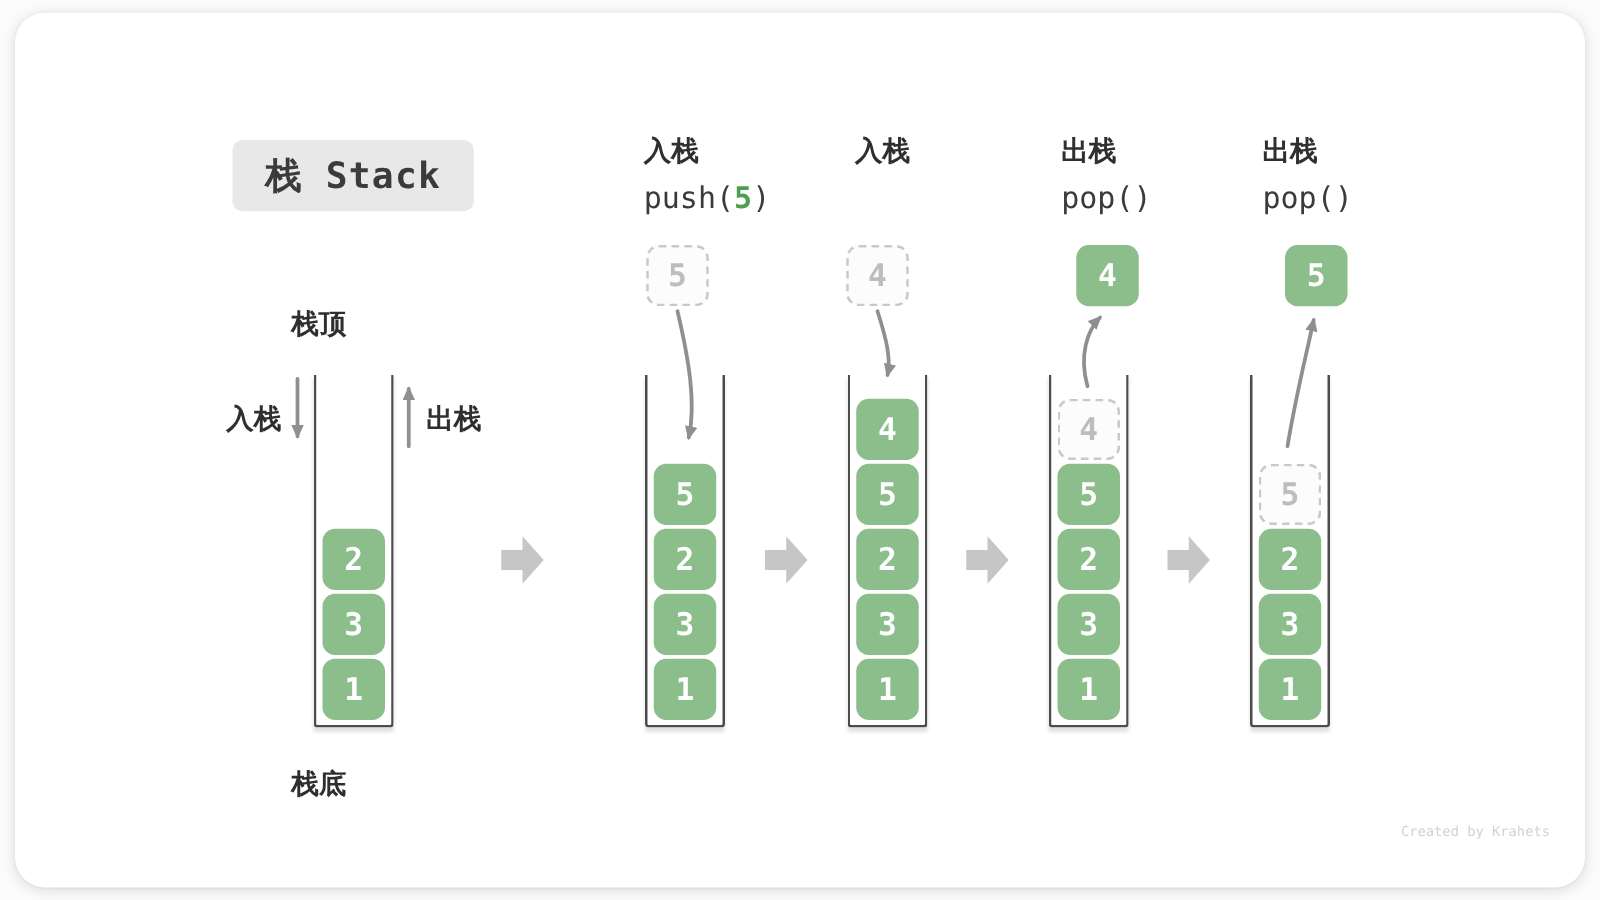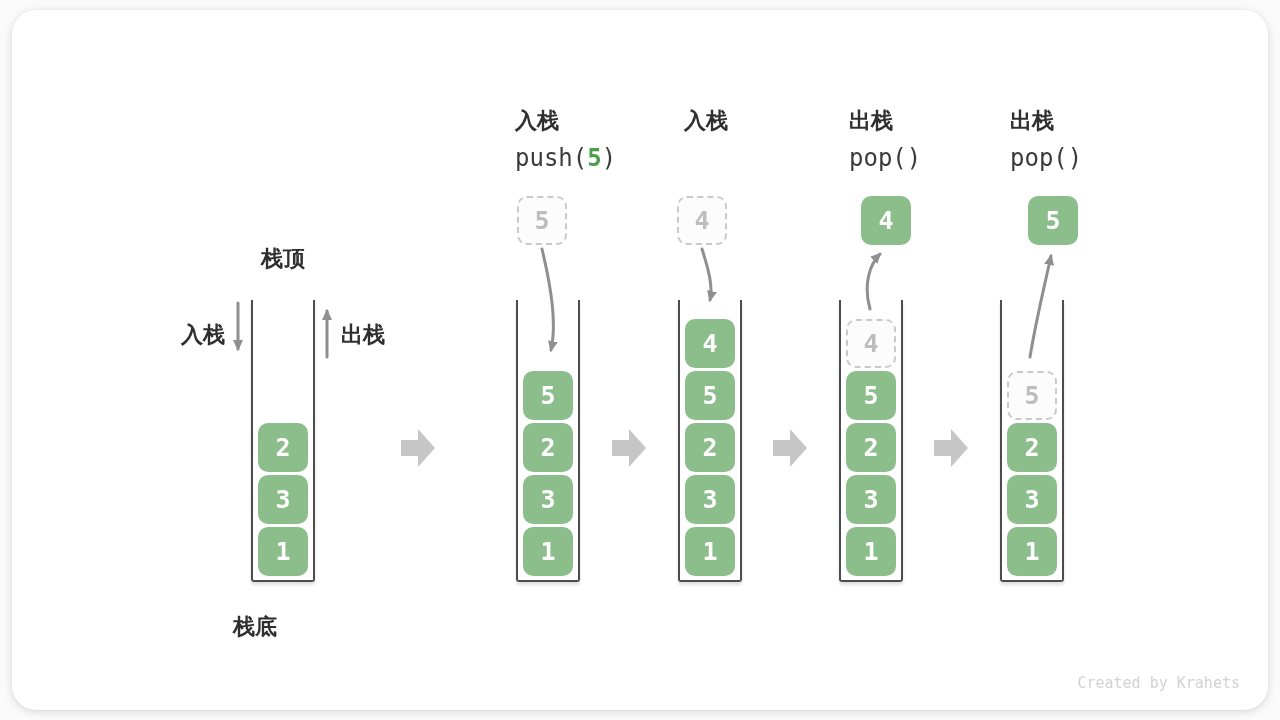--- a/index.html
+++ b/index.html
@@ -62,33 +62,36 @@
     border:2.5px dashed var(--ghost-border,#c9c9c9);
     background:#fcfcfc;
     color:var(--ghost-text,#bdbdbd);
     display:flex;align-items:center;justify-content:center;
     font-family:"DejaVu Sans Mono", monospace;font-size:25px;font-weight:bold;
   }
   .arrows{left:0;top:0;width:1280px;height:720px;pointer-events:none;}
   .curve{fill:none;stroke:var(--curve-arrow,#8f8f8f);stroke-width:3;stroke-linecap:round;}
   .flow{fill:var(--flow-arrow,#c6c6c6);}
   .watermark{
-    right:40px;top:674px;
+    right:40px;top:659px;
     font-family:"DejaVu Sans Mono", monospace;
-    font-size:15px;color:var(--watermark-gray,#d2d2d2);
+    font-size:11px;color:var(--watermark-gray,#d2d2d2);
   }
 </style>
 </head>
 <body>
 
 <div class="page">
   <div class="card abs"></div>
 
+  <div class="title-badge abs">
+    <span>栈 Stack</span>
+  </div>
 
-  <div class="cn-label abs" style="left:233px;top:244px;width:100px;text-align:center;">栈顶</div>
+  <div class="cn-label abs" style="left:233px;top:244px;width:100px;">栈顶</div>
   <div class="cn-label abs" style="left:233px;top:612px;width:100px;text-align:left;">栈底</div>
 
   <div class="cn-label abs" style="left:160px;top:320px;width:65px;text-align:right;">入栈</div>
   <div class="cn-label abs" style="left:341px;top:320px;width:70px;text-align:left;">出栈</div>
 
   <div class="op-col abs" style="left:515px;top:106px;">
     <div class="op-name">入栈</div>
     <div class="op-code"><span>push(</span><span class="arg">5</span><span>)</span></div>
   </div>
   <div class="op-col abs" style="left:684px;top:106px;">

